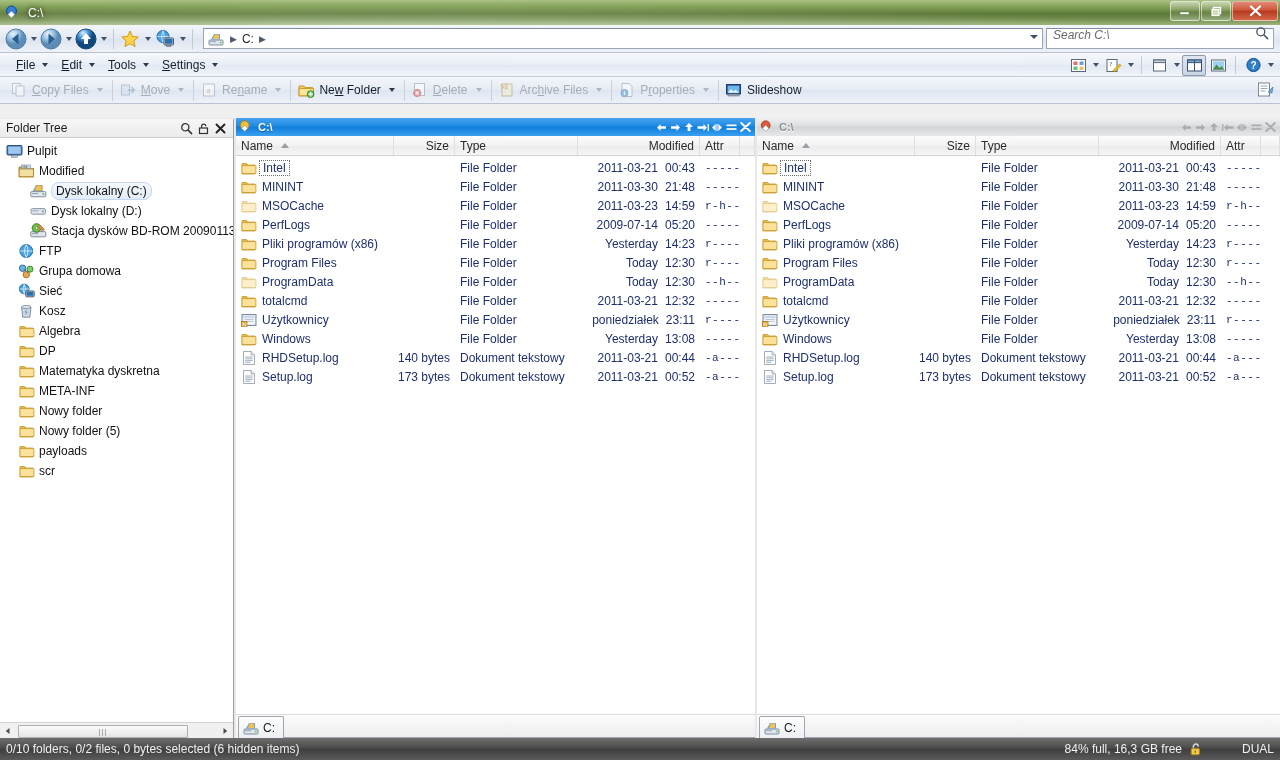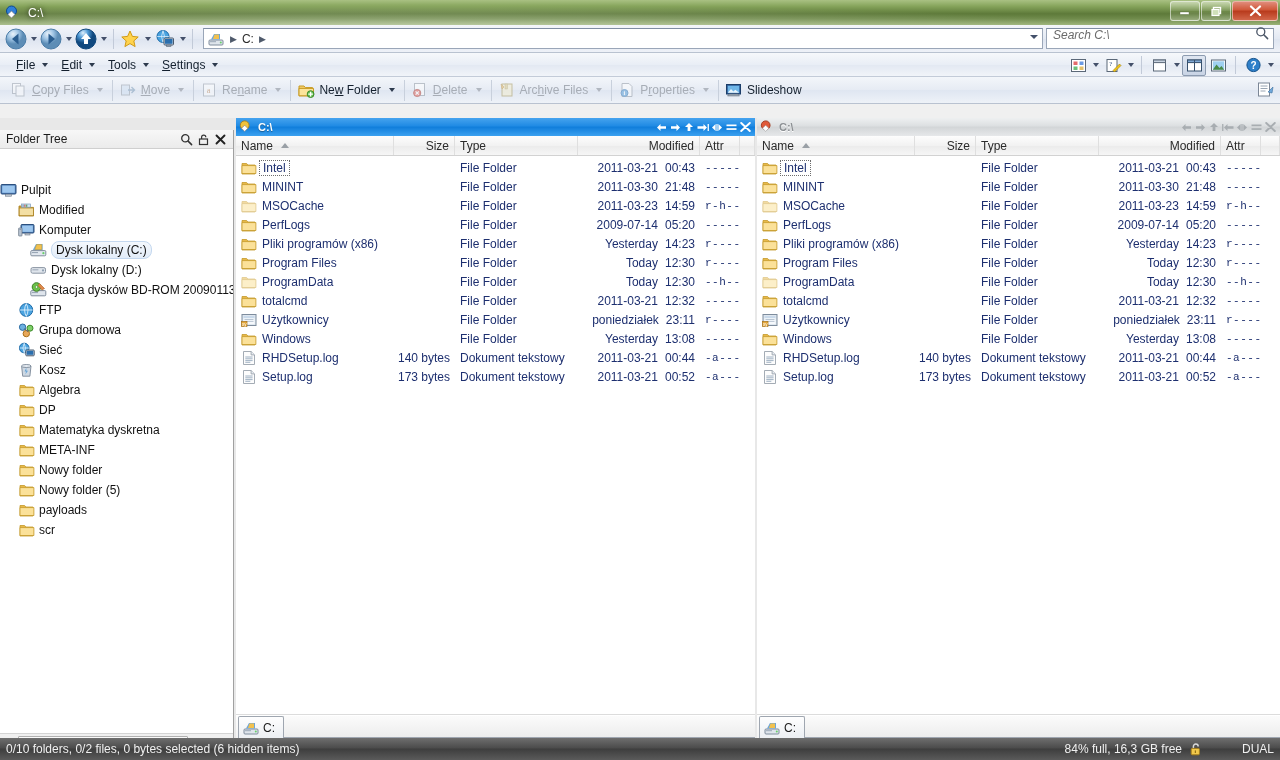--- a/index.html
+++ b/index.html
@@ -112,34 +112,34 @@
   #cmdbar-right { position:absolute; right:6px; top:4px; }
 
   
   #workarea {
     position:absolute; left:0; top:118px; width:1280px; height:620px;
     background:#e8e8e8;
   }
 
   
   #sidebar {
-    position:absolute; left:0; top:12px; width:234px; height:620px;
+    position:absolute; left:0; top:1px; width:234px; height:620px;
     background:#fff; border-right:1px solid #a0a0a0;
-    display:flex; flex-direction:column;gap:28px;
+    display:flex; flex-direction:column;
   }
   #sidebar-head {
     height:19px; background: linear-gradient(to bottom,#f7f7f7,#ebebeb);
     border-bottom:1px solid #cfcfcf;
     display:flex; align-items:center; padding:0 4px 0 6px;
     font-size:12px; color:#1b1b1b;
   }
   #sidebar-head .sh-title { flex:1; }
   #sidebar-head .sh-btn { width:17px;height:17px;display:flex;align-items:center;justify-content:center; }
   #tree { flex:1; overflow:hidden; padding-top:3px; }
-  .tnode { height:20px; display:flex; align-items:center; white-space:nowrap; }
+  .tnode { height:20px; display:flex; align-items:center; padding-left:6px; white-space:nowrap; }
   .tnode .tico { width:17px;height:16px;margin-right:4px;display:flex;align-items:center;justify-content:center;flex:0 0 17px; }
   .tnode .tlbl { font-size:12px; color:#111; }
   .tnode.sel .tlbl {
     background: linear-gradient(to bottom,#f4f8fd,#e2ecf8);
     border:1px solid #c4d8ef; border-radius:8px;
     padding:1px 4px; margin:-1px 0;
   }
   .tnode.ind1 { padding-left:18px; }
   .tnode.ind2 { padding-left:30px; }
   #tree-hscroll {
@@ -573,32 +573,20 @@
               <path d="M1 4 h5 l1.3 1.4 h8.2 v8.6 H1 Z" fill="#d8a93e" stroke="#a87f1d" stroke-width=".8"></path>
               <rect x="1.2" y="6" width="14.2" height="7.7" fill="#f3dfa4" stroke="#a87f1d" stroke-width=".7"></rect>
               <rect x="3.5" y="2" width="9" height="3.2" fill="#cfe3f5" stroke="#7d9ab8" stroke-width=".7"></rect>
               <rect x="4.5" y="2.6" width="1.2" height="2.2" fill="#7d9ab8"></rect>
               <rect x="6.3" y="2.6" width="1.2" height="2.2" fill="#c05a4a"></rect>
               <rect x="8.1" y="2.6" width="1.2" height="2.2" fill="#5a9a5a"></rect>
             </svg>
           </span>
           <span class="tlbl">Modified</span>
         </div>
-        <div class="tnode ind1">
-          <span class="tico">
-            <svg width="17" height="16" viewBox="0 0 17 16">
-              <rect x="3" y="2.5" width="13" height="8.5" rx="1" fill="#4a78b0" stroke="#2b4f7e"></rect>
-              <rect x="4.1" y="3.5" width="10.8" height="6.4" fill="#9dc7ef"></rect>
-              <rect x="7" y="11.2" width="5" height="1.8" fill="#c4ccd6" stroke="#6b7785" stroke-width=".6"></rect>
-              <rect x="0.6" y="6" width="3.4" height="8" rx=".6" fill="#b8c4d2" stroke="#6b7785" stroke-width=".7"></rect>
-              <rect x="1.3" y="7" width="2" height="1" fill="#8e9bab"></rect>
-            </svg>
-          </span>
-          <span class="tlbl">Komputer</span>
-        </div>
         <div class="tnode ind2 sel">
           <span class="tico">
             <svg width="17" height="16" viewBox="0 0 17 16">
               <rect x="0.8" y="8.6" width="15" height="5.2" rx="1" fill="#e2e8ef" stroke="#7f8c9c"></rect>
               <rect x="2" y="10" width="6" height="1.1" fill="#9aa7b6"></rect>
               <circle cx="13.4" cy="11.2" r="1.1" fill="#68d06a"></circle>
               <path d="M2.8 8 L6 2 L12.6 2 L12.6 8 Z" fill="#5b9bd5" opacity=".85"></path>
               <path d="M6.6 2.6 L11.8 2.6 L11.8 7.5 L4.8 7.5 Z" fill="#f2c14e" stroke="#c49a2e" stroke-width=".5"></path>
             </svg>
           </span>

